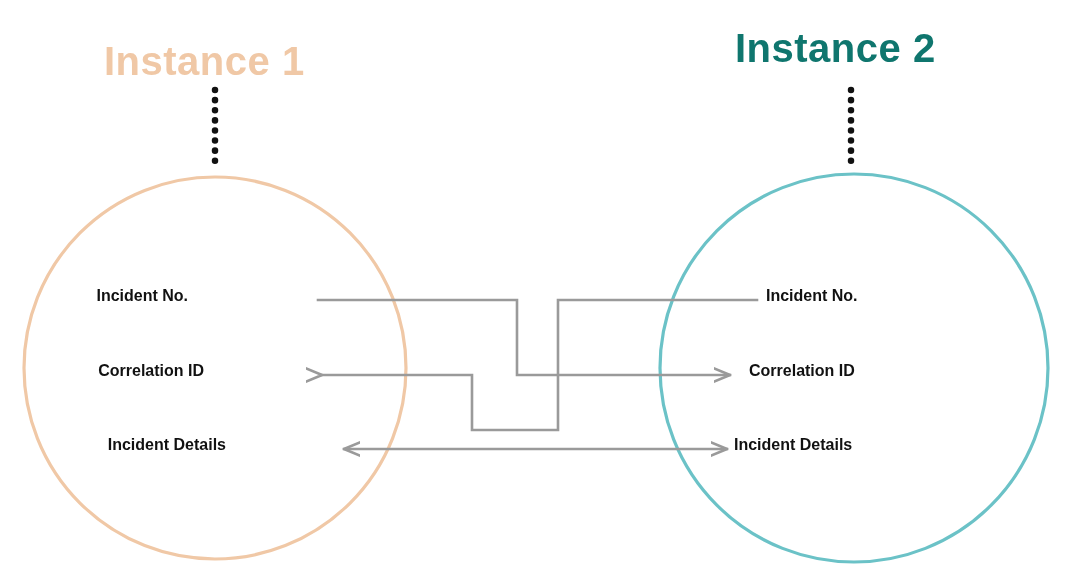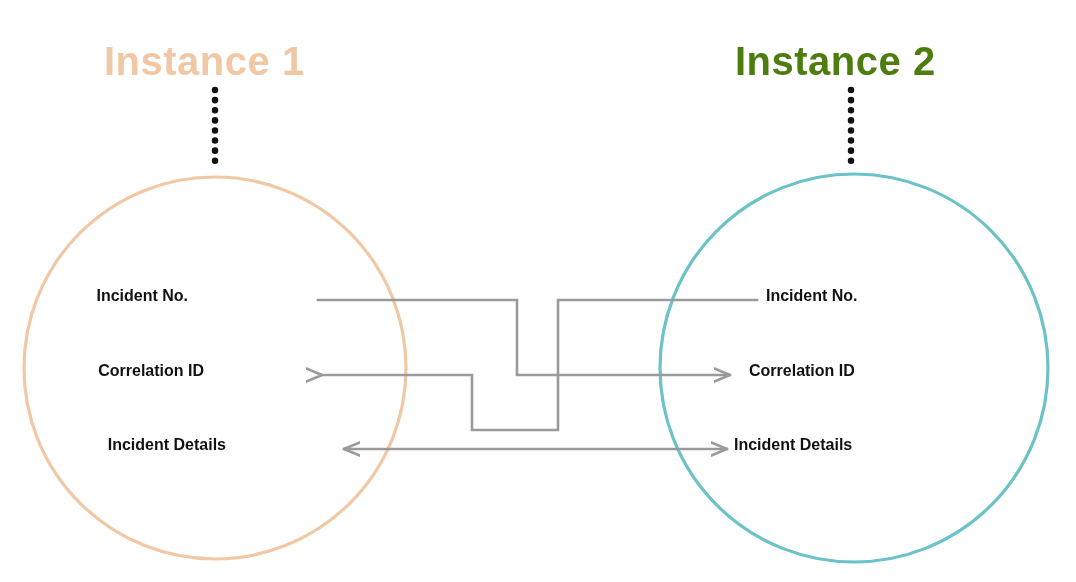--- a/index.html
+++ b/index.html
@@ -34,22 +34,22 @@
     white-space: nowrap;
     line-height: 1;
   }
   #title-left {
     left: 104px;
     top: 41px;
     color: #f0c8a6;
   }
   #title-right {
     left: 735px;
-    top: 41px;
-    color: #4d7c0f;
+    top: 28px;
+    color: #0f766e;
     text-align: center;
   }
   .field-label {
     position: absolute;
     font-size: 16px;
     font-weight: bold;
     color: #111111;
     white-space: nowrap;
     line-height: 1;
   }

